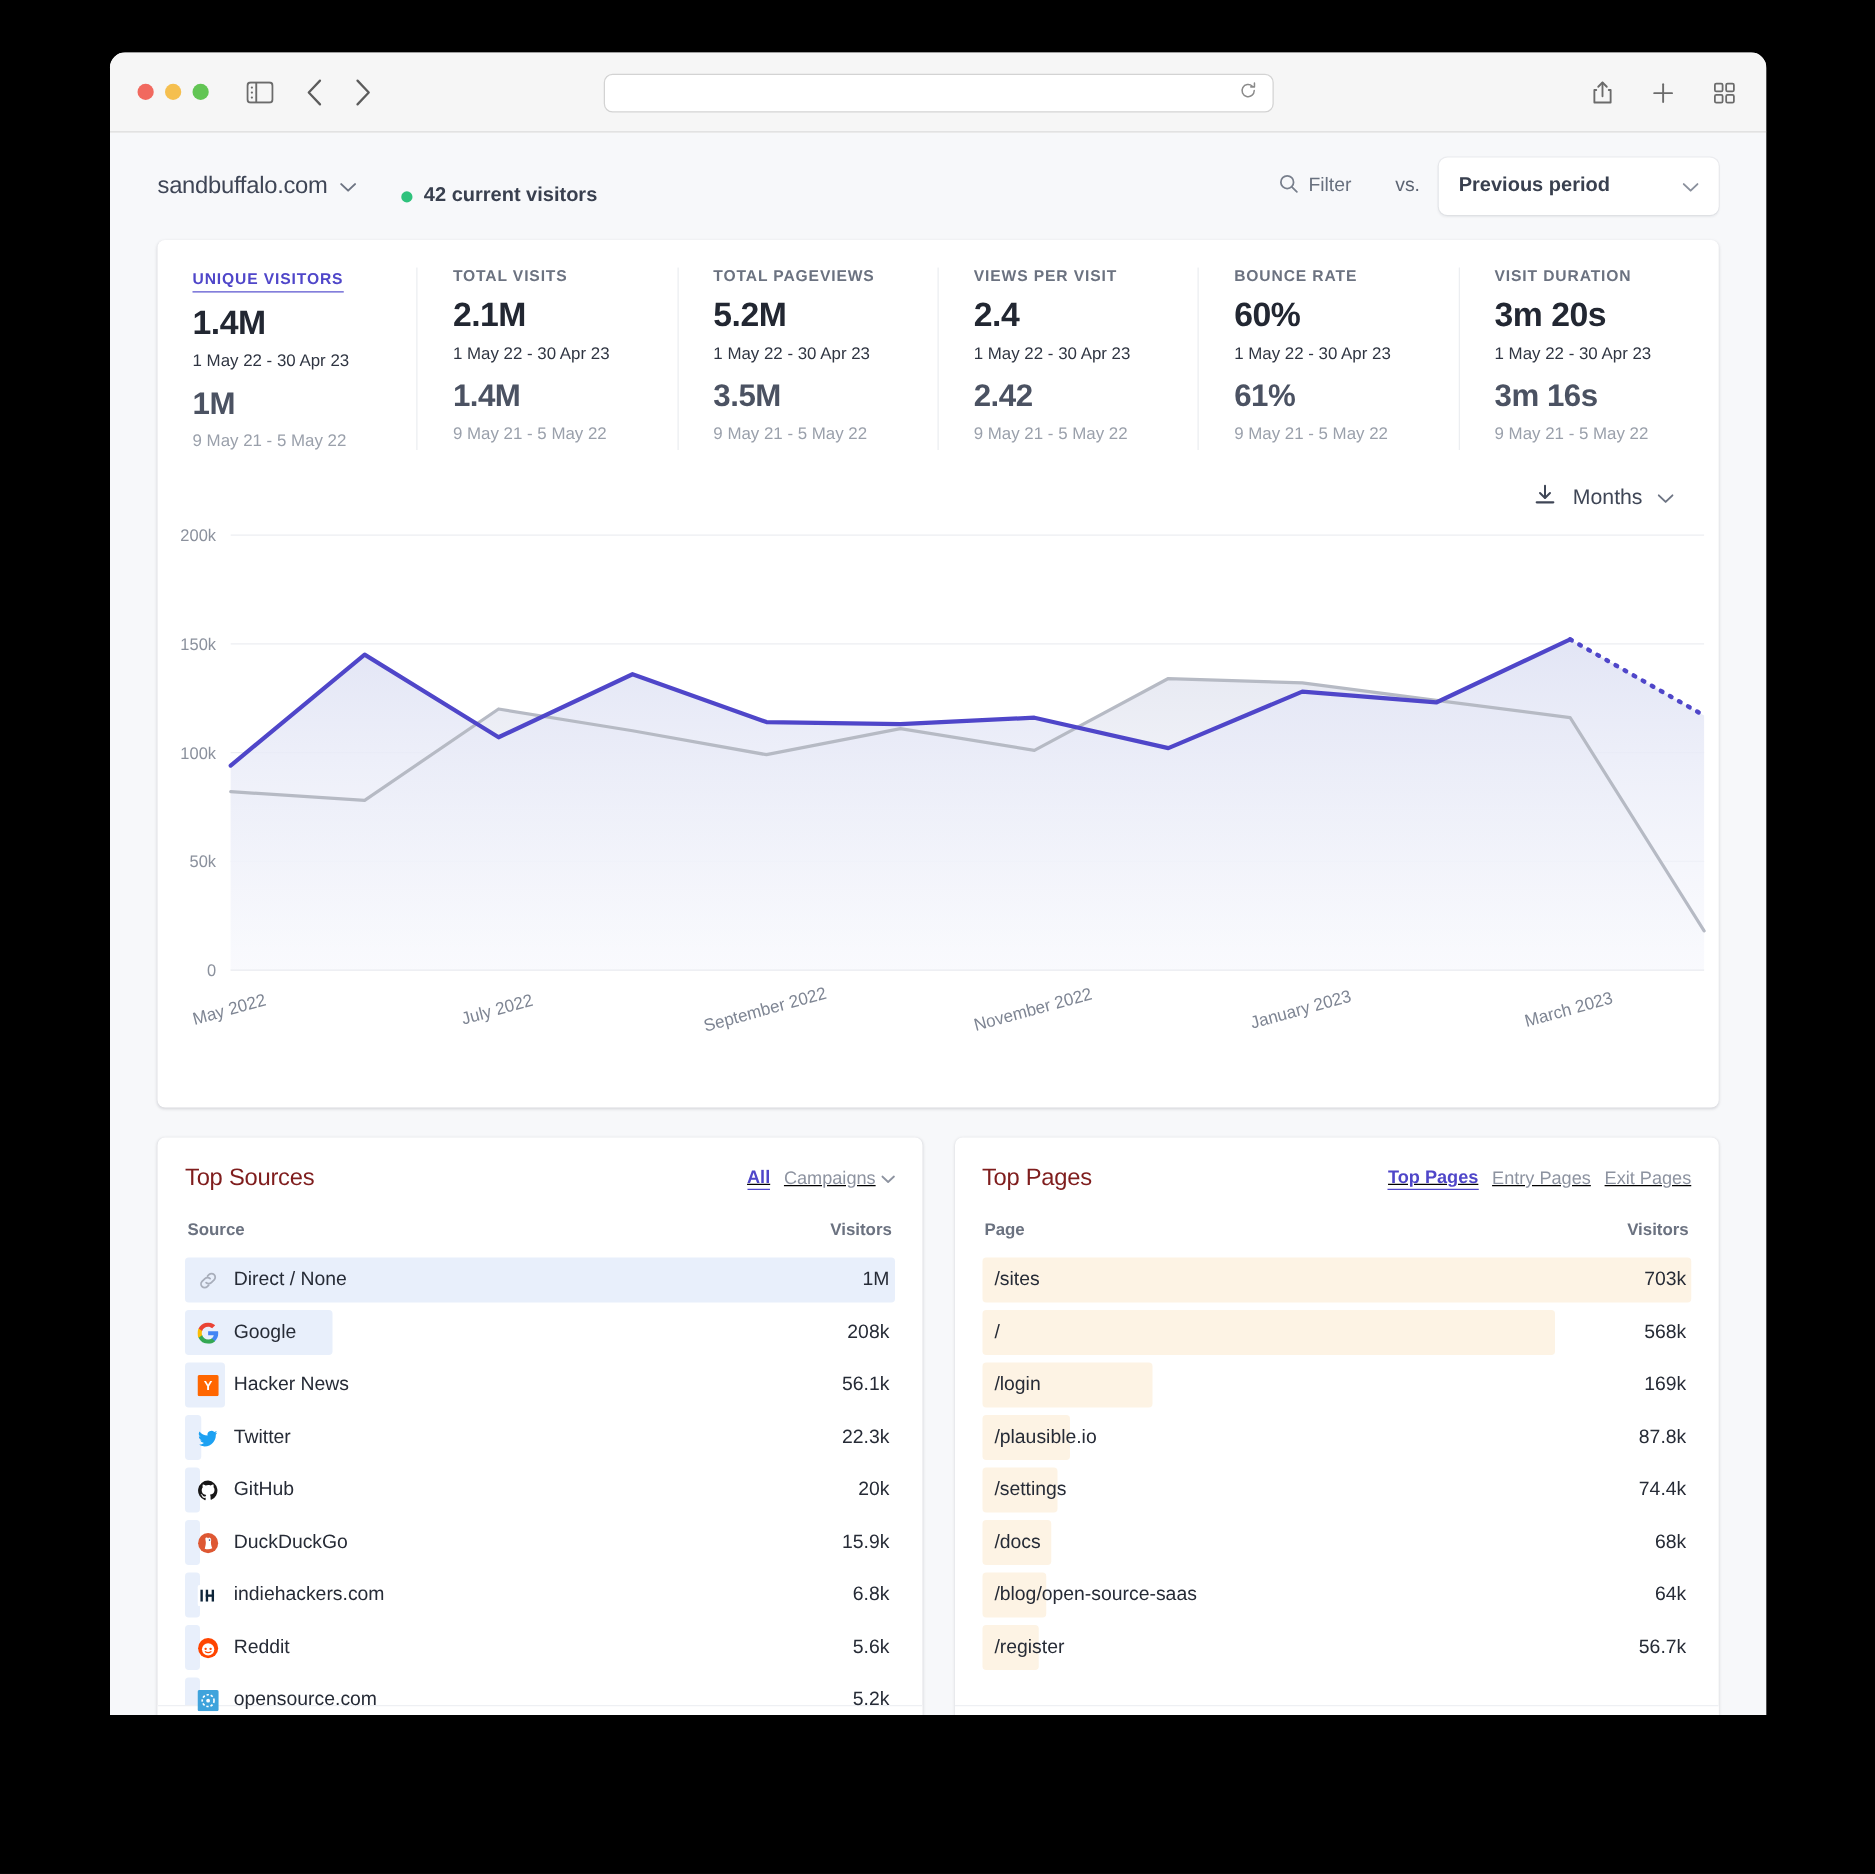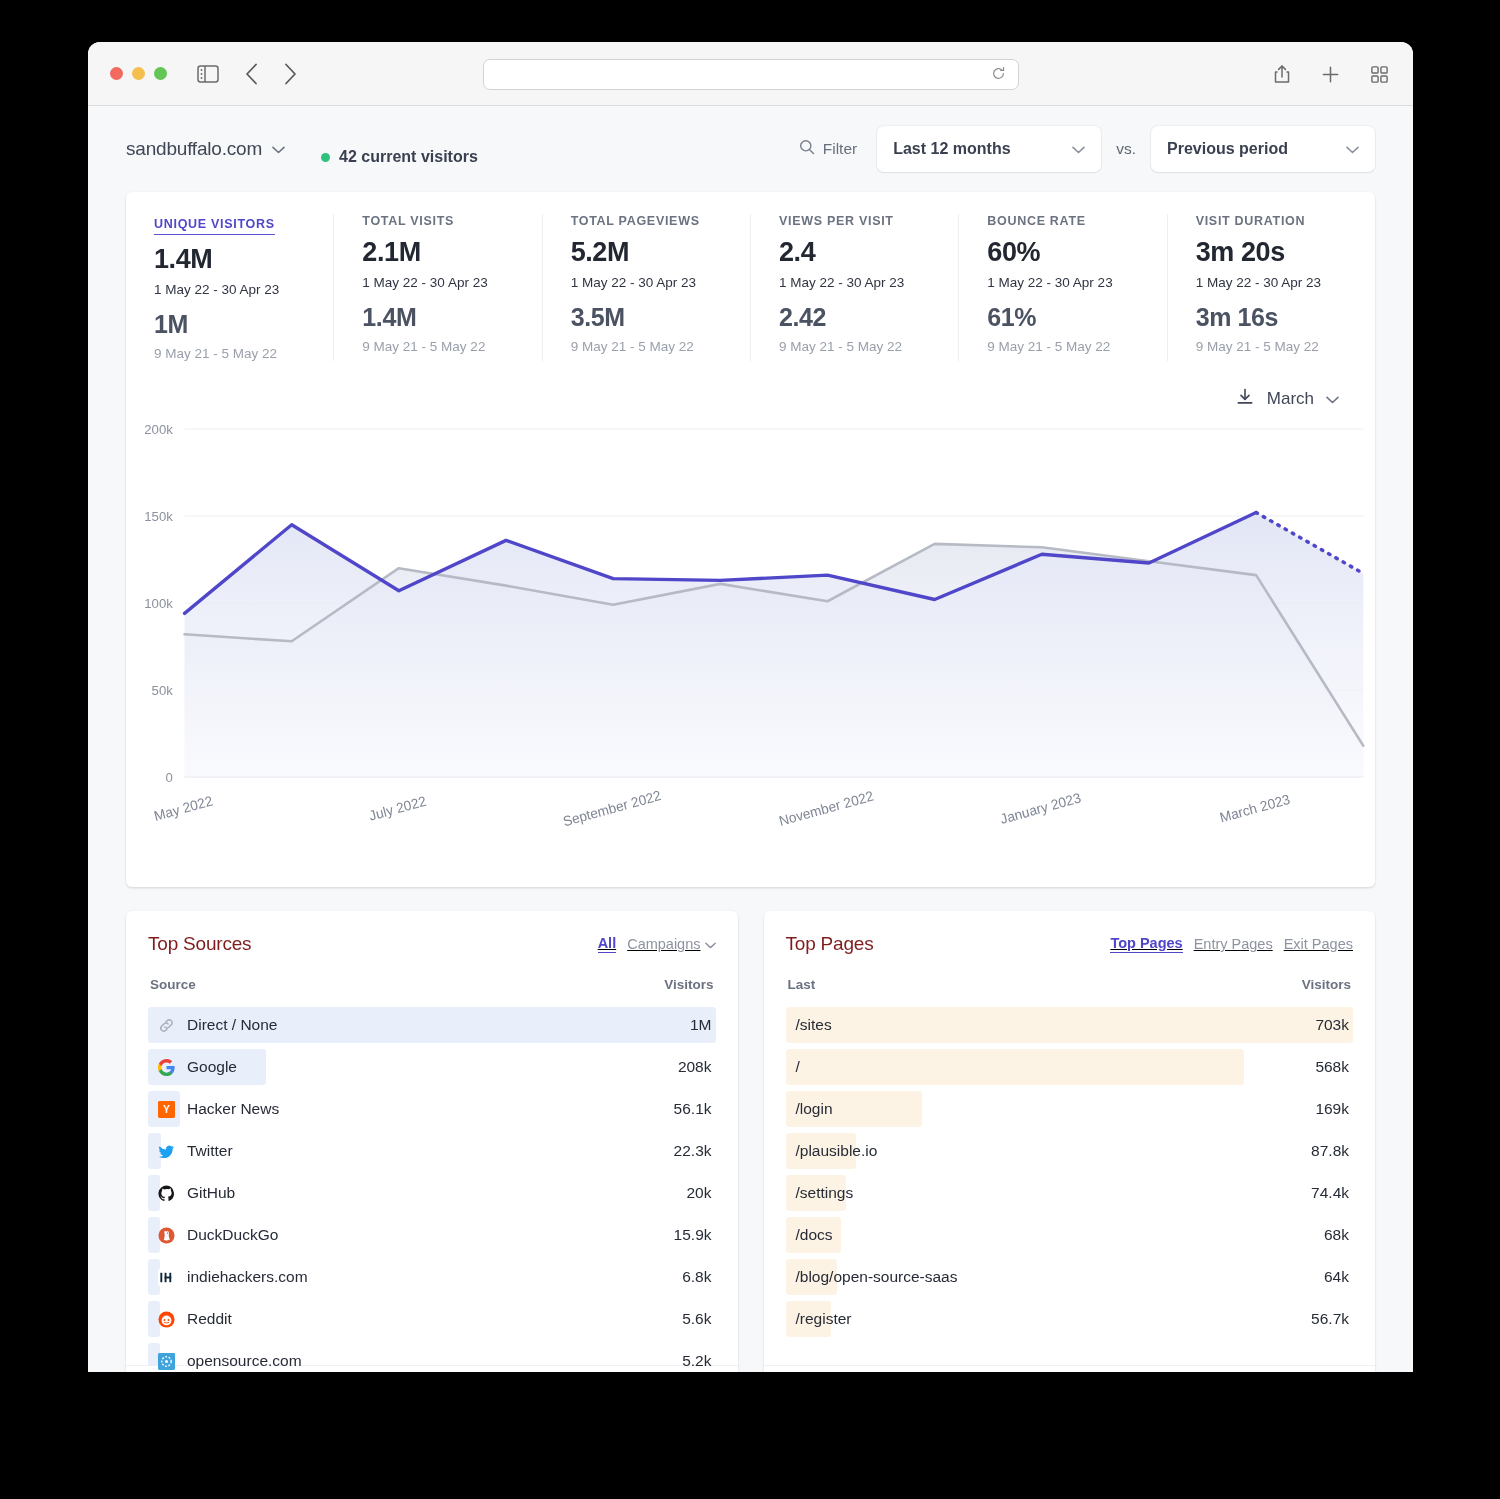--- a/index.html
+++ b/index.html
@@ -290,28 +290,20 @@
             <div class="filter-btn">
               <span>
                 <svg width="16" height="16" viewBox="0 0 17 17" fill="none">
                   <circle cx="7.2" cy="7.2" r="5.4" stroke="#787f8c" stroke-width="1.5"></circle>
                   <line x1="11.3" y1="11.3" x2="15.4" y2="15.4" stroke="#787f8c" stroke-width="1.5" stroke-linecap="round"></line>
                 </svg>
               </span>
               <span>Filter</span>
             </div>
 
-            <div class="select-box">
-              <span class="lbl">Last 12 months</span>
-              <span class="arrow">
-                <svg width="13" height="8" viewBox="0 0 13 8" fill="none">
-                    <path d="M1 1.3 L6.5 6.5 L12 1.3" stroke="#8b919d" stroke-width="1.6" stroke-linecap="round" stroke-linejoin="round"></path>
-                  </svg>
-              </span>
-            </div>
 
             <span class="vs-text">vs.</span>
 
             <div class="select-box">
               <span class="lbl">Previous period</span>
               <span class="arrow">
                 <svg width="13" height="8" viewBox="0 0 13 8" fill="none">
                     <path d="M1 1.3 L6.5 6.5 L12 1.3" stroke="#8b919d" stroke-width="1.6" stroke-linecap="round" stroke-linejoin="round"></path>
                   </svg>
               </span>
@@ -360,21 +352,21 @@
             </div>
 
           <div class="chart-toolbar">
             <span>
               <svg width="20" height="20" viewBox="0 0 20 20" fill="none">
                 <path d="M10 2.5 V12" stroke="#3f4656" stroke-width="1.6" stroke-linecap="round"></path>
                 <path d="M6 8.4 L10 12.4 L14 8.4" stroke="#3f4656" stroke-width="1.6" stroke-linecap="round" stroke-linejoin="round"></path>
                 <path d="M3.4 15.8 H16.6" stroke="#3f4656" stroke-width="1.8" stroke-linecap="round"></path>
               </svg>
             </span>
-            <span class="interval">March</span>
+            <span class="interval">Months</span>
             <span class="arrow">
               <svg width="13" height="8" viewBox="0 0 13 8" fill="none">
                   <path d="M1 1.3 L6.5 6.5 L12 1.3" stroke="#6e7584" stroke-width="1.6" stroke-linecap="round" stroke-linejoin="round"></path>
                 </svg>
             </span>
           </div>
 
           <div class="chart-wrap">
             <svg class="chart-svg" id="chart" viewBox="0 0 1280 470" preserveAspectRatio="none">
                 <defs>
@@ -565,21 +557,21 @@
           <div class="panel">
             <div class="panel-head">
               <span class="panel-title">Top Pages</span>
               <span class="panel-tabs" id="pages-tabs">
                   <span class="tab active">Top Pages</span>
                   <span class="tab">Entry Pages</span>
                   <span class="tab">Exit Pages</span>
                 </span>
             </div>
             <div class="col-head">
-              <span class="l">Last</span>
+              <span class="l">Page</span>
               <span class="r">Visitors</span>
             </div>
             <div class="rows" id="pages-rows">
                 <div class="row">
                   <div class="bar cream" style="width: 100%;"></div>
                   <div class="label">
                     <span>/sites</span>
                   </div>
                   <div class="value">703k</div>
                 </div>

